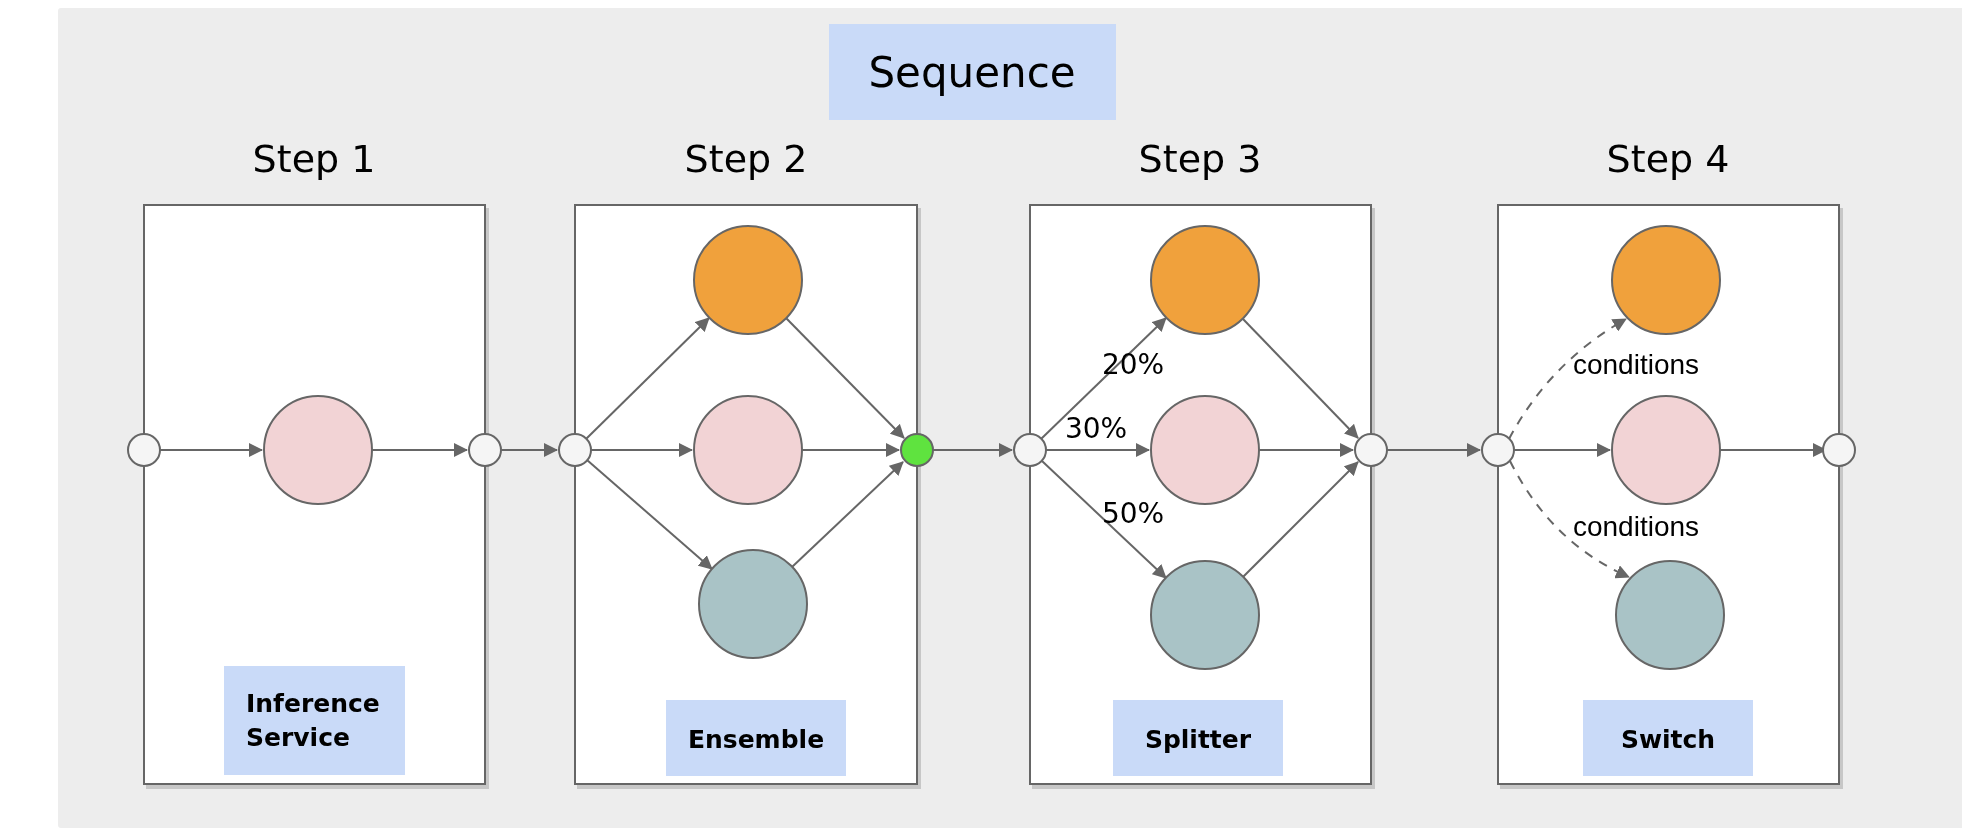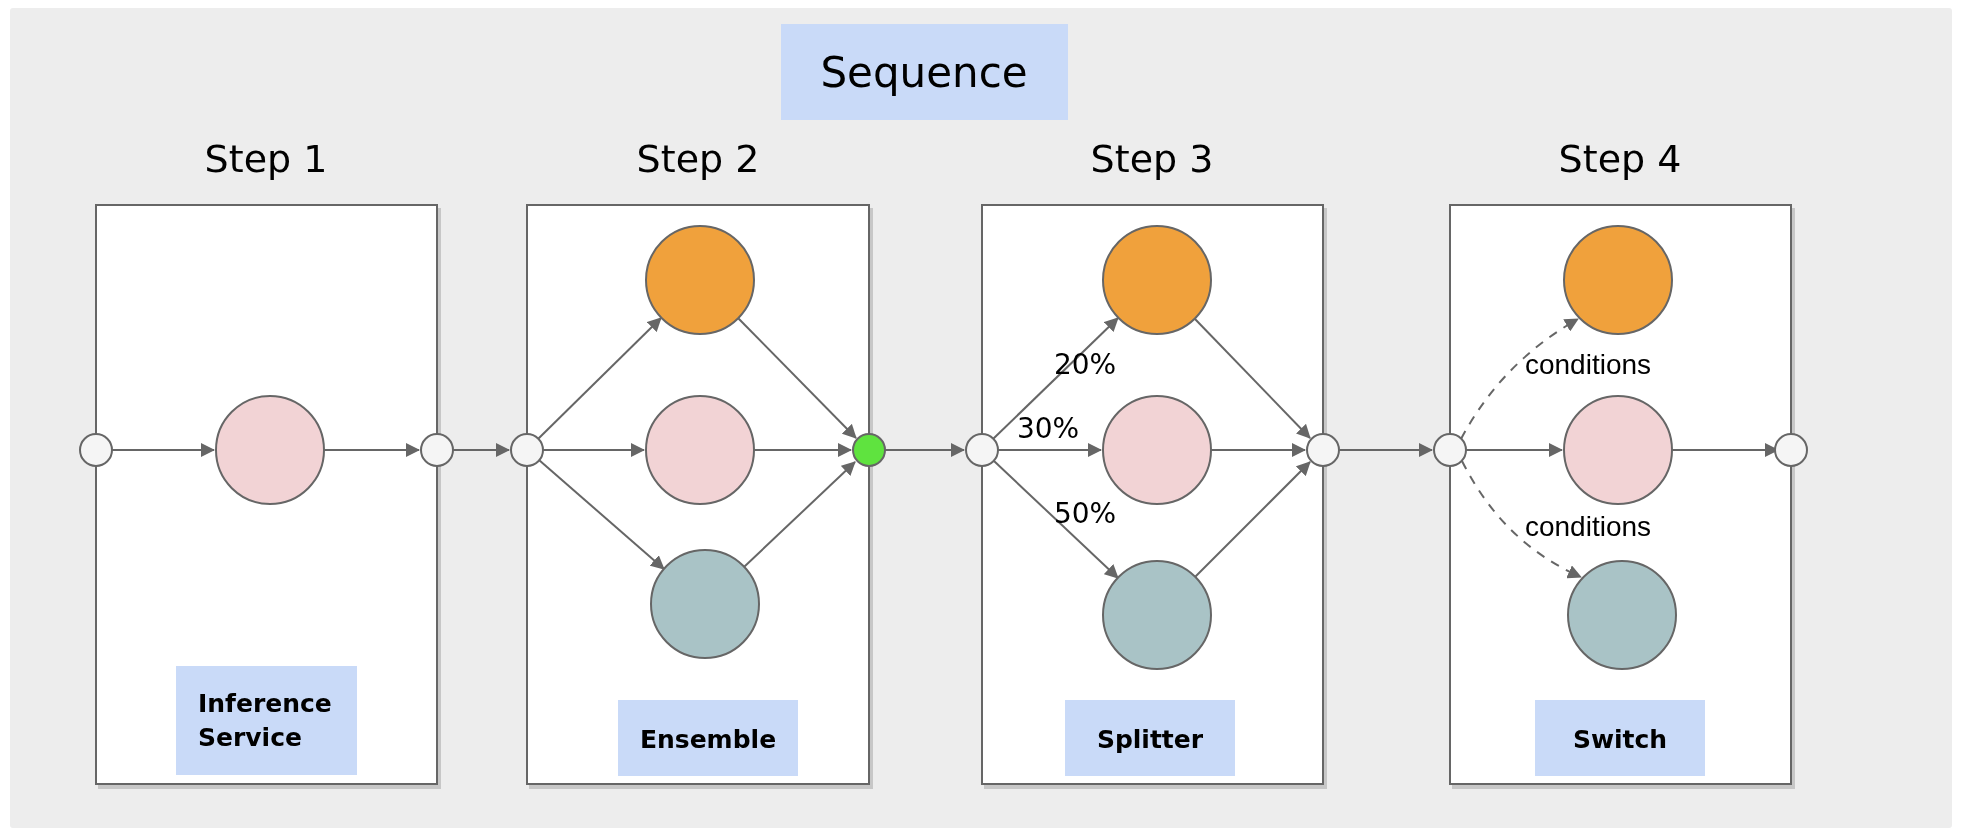--- a/index.html
+++ b/index.html
@@ -1,16 +1,16 @@
 <!DOCTYPE html>
 <html><head>
 <meta charset="utf-8">
 <style>
   html,body { margin:0; padding:0; background:#ffffff; }
-  .stage { width:1818px; height:834px; position:relative; background:#ffffff; }
+  .stage { width:1818px; height:834px; position:relative; background:#ffffff;padding-left:48px; }
   svg { display:block; }
 
   .box   { stroke:#666666; stroke-width:2; filter:drop-shadow(3px 4px 0 rgba(0,0,0,0.16)); }
   .node  { stroke:#666666; stroke-width:2; }
   .big   { stroke:#666666; stroke-width:2; }
   .edge  { stroke:#666666; stroke-width:2; fill:none; marker-end:url(#arrow); }
   .dashed{ stroke-dasharray:9 8; }
 
   text { fill:#000000; }
   .t-title { font:400 42px "DejaVu Sans", sans-serif; }

